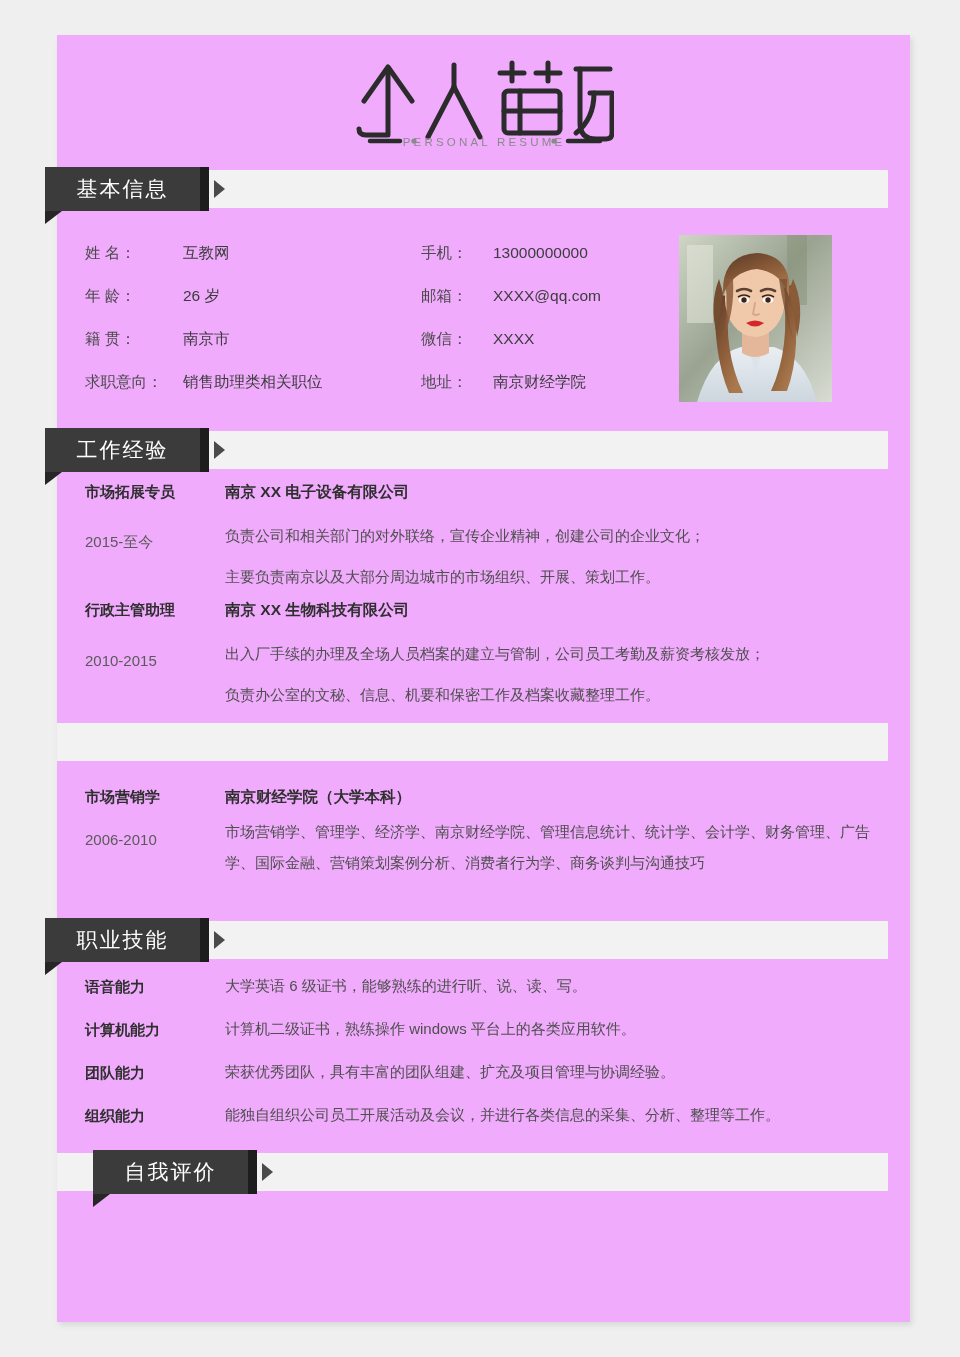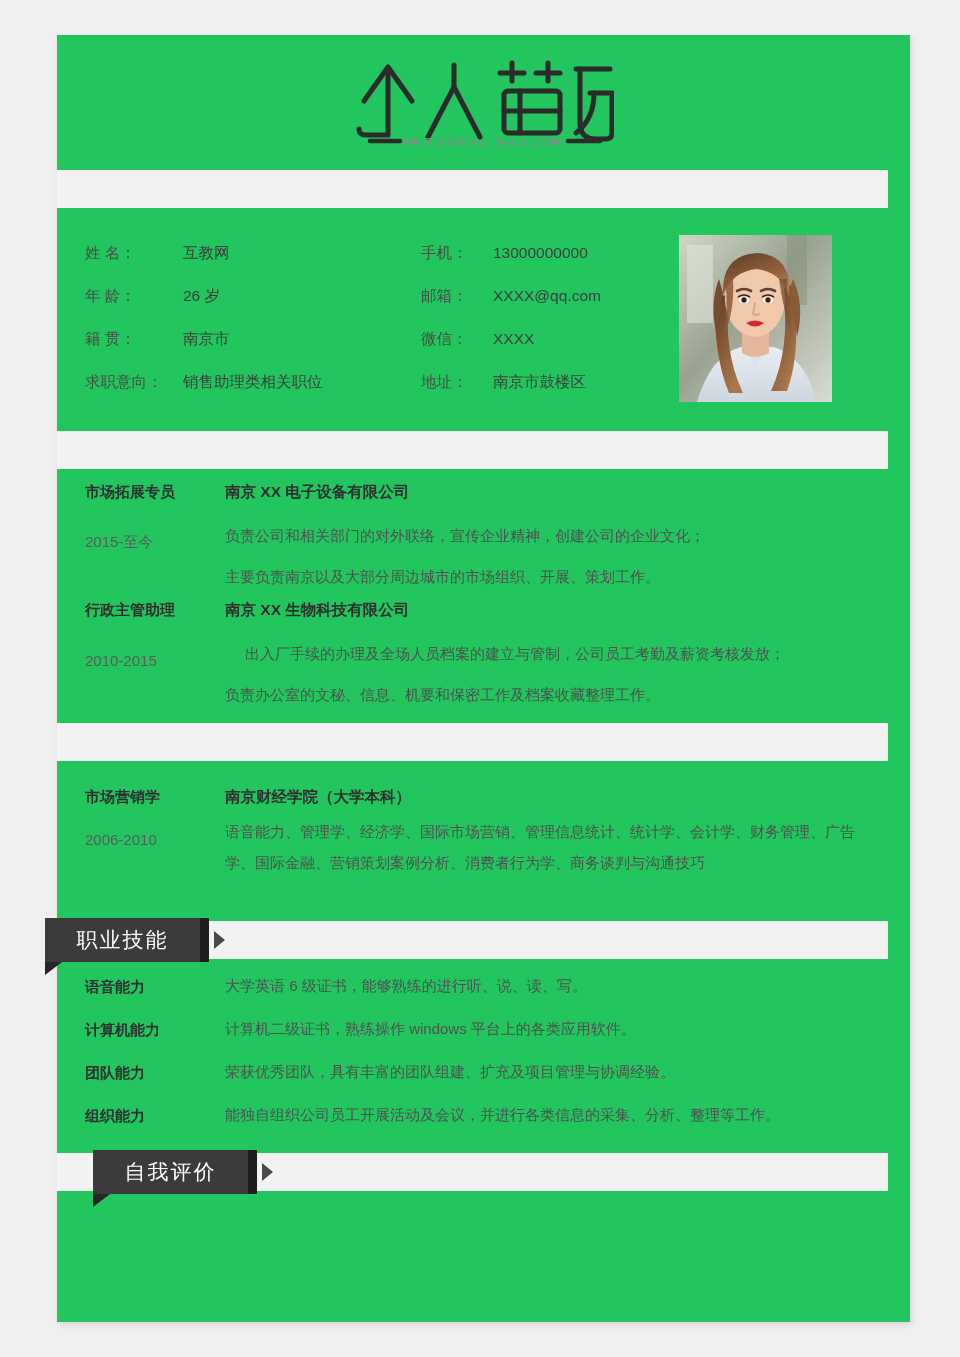--- a/index.html
+++ b/index.html
@@ -11,21 +11,21 @@
     font-family: "Liberation Sans", "DejaVu Sans", sans-serif;
     overflow: hidden;
   }
 
   .page {
     position: absolute;
     left: 57px;
     top: 35px;
     width: 853px;
     height: 1287px;
-    background: #22c55e;
+    background: #f0abfc;
     box-shadow: 2px 3px 6px rgba(0,0,0,0.10);
   }
 
   
   .logo-area {
     position: absolute;
     left: 0; top: 0;
     width: 853px;
     height: 130px;
   }
@@ -186,20 +186,26 @@
         <path d="M16 88 L46 88"></path>
         <path d="M214 88 L246 88"></path>
       </g>
       <circle cx="60" cy="88" r="2.6" fill="#8a8a8a"></circle>
       <circle cx="200" cy="88" r="2.6" fill="#8a8a8a"></circle>
       <text x="130" y="93" text-anchor="middle" fill="#8a8a8a" font-family="Liberation Sans, sans-serif" font-size="11.5" letter-spacing="3.2">PERSONAL RESUME</text>
     </svg>
   </div>
 
   <div class="band" style="top:135px;"></div>
+  <div class="banner" style="top:132px;">
+    <span>基本信息</span>
+    <span class="bev"></span>
+    <span class="arrow"></span>
+    <span class="fold"></span>
+  </div>
 
   <div class="info-grid">
     <div class="info-row" style="left:28px; top:208px;">
       <span class="info-label lbl-w-name">姓      名：</span><span class="info-value">互教网</span>
     </div>
     <div class="info-row" style="left:28px; top:251px;">
       <span class="info-label lbl-w-name">年      龄：</span><span class="info-value">26 岁</span>
     </div>
     <div class="info-row" style="left:28px; top:294px;">
       <span class="info-label lbl-w-name">籍      贯：</span><span class="info-value">南京市</span>
@@ -211,21 +217,21 @@
     <div class="info-row" style="left:364px; top:208px;">
       <span class="info-label lbl-w-r">手机：</span><span class="info-value">13000000000</span>
     </div>
     <div class="info-row" style="left:364px; top:251px;">
       <span class="info-label lbl-w-r">邮箱：</span><span class="info-value">XXXX@qq.com</span>
     </div>
     <div class="info-row" style="left:364px; top:294px;">
       <span class="info-label lbl-w-r">微信：</span><span class="info-value">XXXX</span>
     </div>
     <div class="info-row" style="left:364px; top:337px;">
-      <span class="info-label lbl-w-r">地址：</span><span class="info-value">南京市鼓楼区</span>
+      <span class="info-label lbl-w-r">地址：</span><span class="info-value">南京财经学院</span>
     </div>
   </div>
 
   <div class="photo">
     <svg width="153" height="167" viewBox="0 0 153 167">
       <defs>
         <linearGradient id="bgg" x1="0" y1="0" x2="1" y2="1">
           <stop offset="0%" stop-color="#cfd6c6"></stop>
           <stop offset="45%" stop-color="#9aa391"></stop>
           <stop offset="100%" stop-color="#d8dcd2"></stop>
@@ -271,44 +277,50 @@
       <path d="M76 68 L74 79 Q77 81 80 79" stroke="#d8a585" stroke-width="1.8" fill="none" stroke-linecap="round"></path>
 
       <path d="M67 88 Q76 83 85 88 Q76 95 67 88 Z" fill="#d2262b"></path>
 
       <path d="M46 44 Q50 74 44 104 Q56 76 54 44 Z" fill="#8a5b38" opacity="0.85"></path>
       <path d="M108 44 Q106 76 114 104 Q104 74 100 44 Z" fill="#7a5133" opacity="0.8"></path>
     </svg>
   </div>
 
   <div class="band" style="top:396px;"></div>
+  <div class="banner" style="top:393px;">
+    <span>工作经验</span>
+    <span class="bev"></span>
+    <span class="arrow"></span>
+    <span class="fold"></span>
+  </div>
 
   <div>
     <div class="entry-label" style="left:28px; top:448px;">市场拓展专员</div>
     <div class="entry-date" style="left:28px; top:498px;">2015-至今</div>
     <div class="entry-title" style="left:168px; top:447px;">南京 XX 电子设备有限公司</div>
     <div class="entry-line" style="left:168px; top:492px;">负责公司和相关部门的对外联络，宣传企业精神，创建公司的企业文化；</div>
     <div class="entry-line" style="left:168px; top:533px;">主要负责南京以及大部分周边城市的市场组织、开展、策划工作。</div>
   </div>
 
   <div>
     <div class="entry-label" style="left:28px; top:566px;">行政主管助理</div>
     <div class="entry-date" style="left:28px; top:617px;">2010-2015</div>
     <div class="entry-title" style="left:168px; top:565px;">南京 XX 生物科技有限公司</div>
-    <div class="entry-line" style="left:168px; top:610px;margin-left:20px;">出入厂手续的办理及全场人员档案的建立与管制，公司员工考勤及薪资考核发放；</div>
+    <div class="entry-line" style="left:168px; top:610px;">出入厂手续的办理及全场人员档案的建立与管制，公司员工考勤及薪资考核发放；</div>
     <div class="entry-line" style="left:168px; top:651px;">负责办公室的文秘、信息、机要和保密工作及档案收藏整理工作。</div>
   </div>
 
   <div class="band" style="top:688px;"></div>
 
   <div>
     <div class="entry-label" style="left:28px; top:753px;">市场营销学</div>
     <div class="entry-date" style="left:28px; top:796px;">2006-2010</div>
     <div class="entry-title" style="left:168px; top:752px;">南京财经学院（大学本科）</div>
-    <div class="entry-wrap" style="left:168px; top:781px; width:655px;">语音能力、管理学、经济学、国际市场营销、管理信息统计、统计学、会计学、财务管理、广告学、国际金融、营销策划案例分析、消费者行为学、商务谈判与沟通技巧</div>
+    <div class="entry-wrap" style="left:168px; top:781px; width:655px;">市场营销学、管理学、经济学、南京财经学院、管理信息统计、统计学、会计学、财务管理、广告学、国际金融、营销策划案例分析、消费者行为学、商务谈判与沟通技巧</div>
   </div>
 
   <div class="band" style="top:886px;"></div>
   <div class="banner" style="top:883px;">
     <span>职业技能</span>
     <span class="bev"></span>
     <span class="arrow"></span>
     <span class="fold"></span>
   </div>
 

